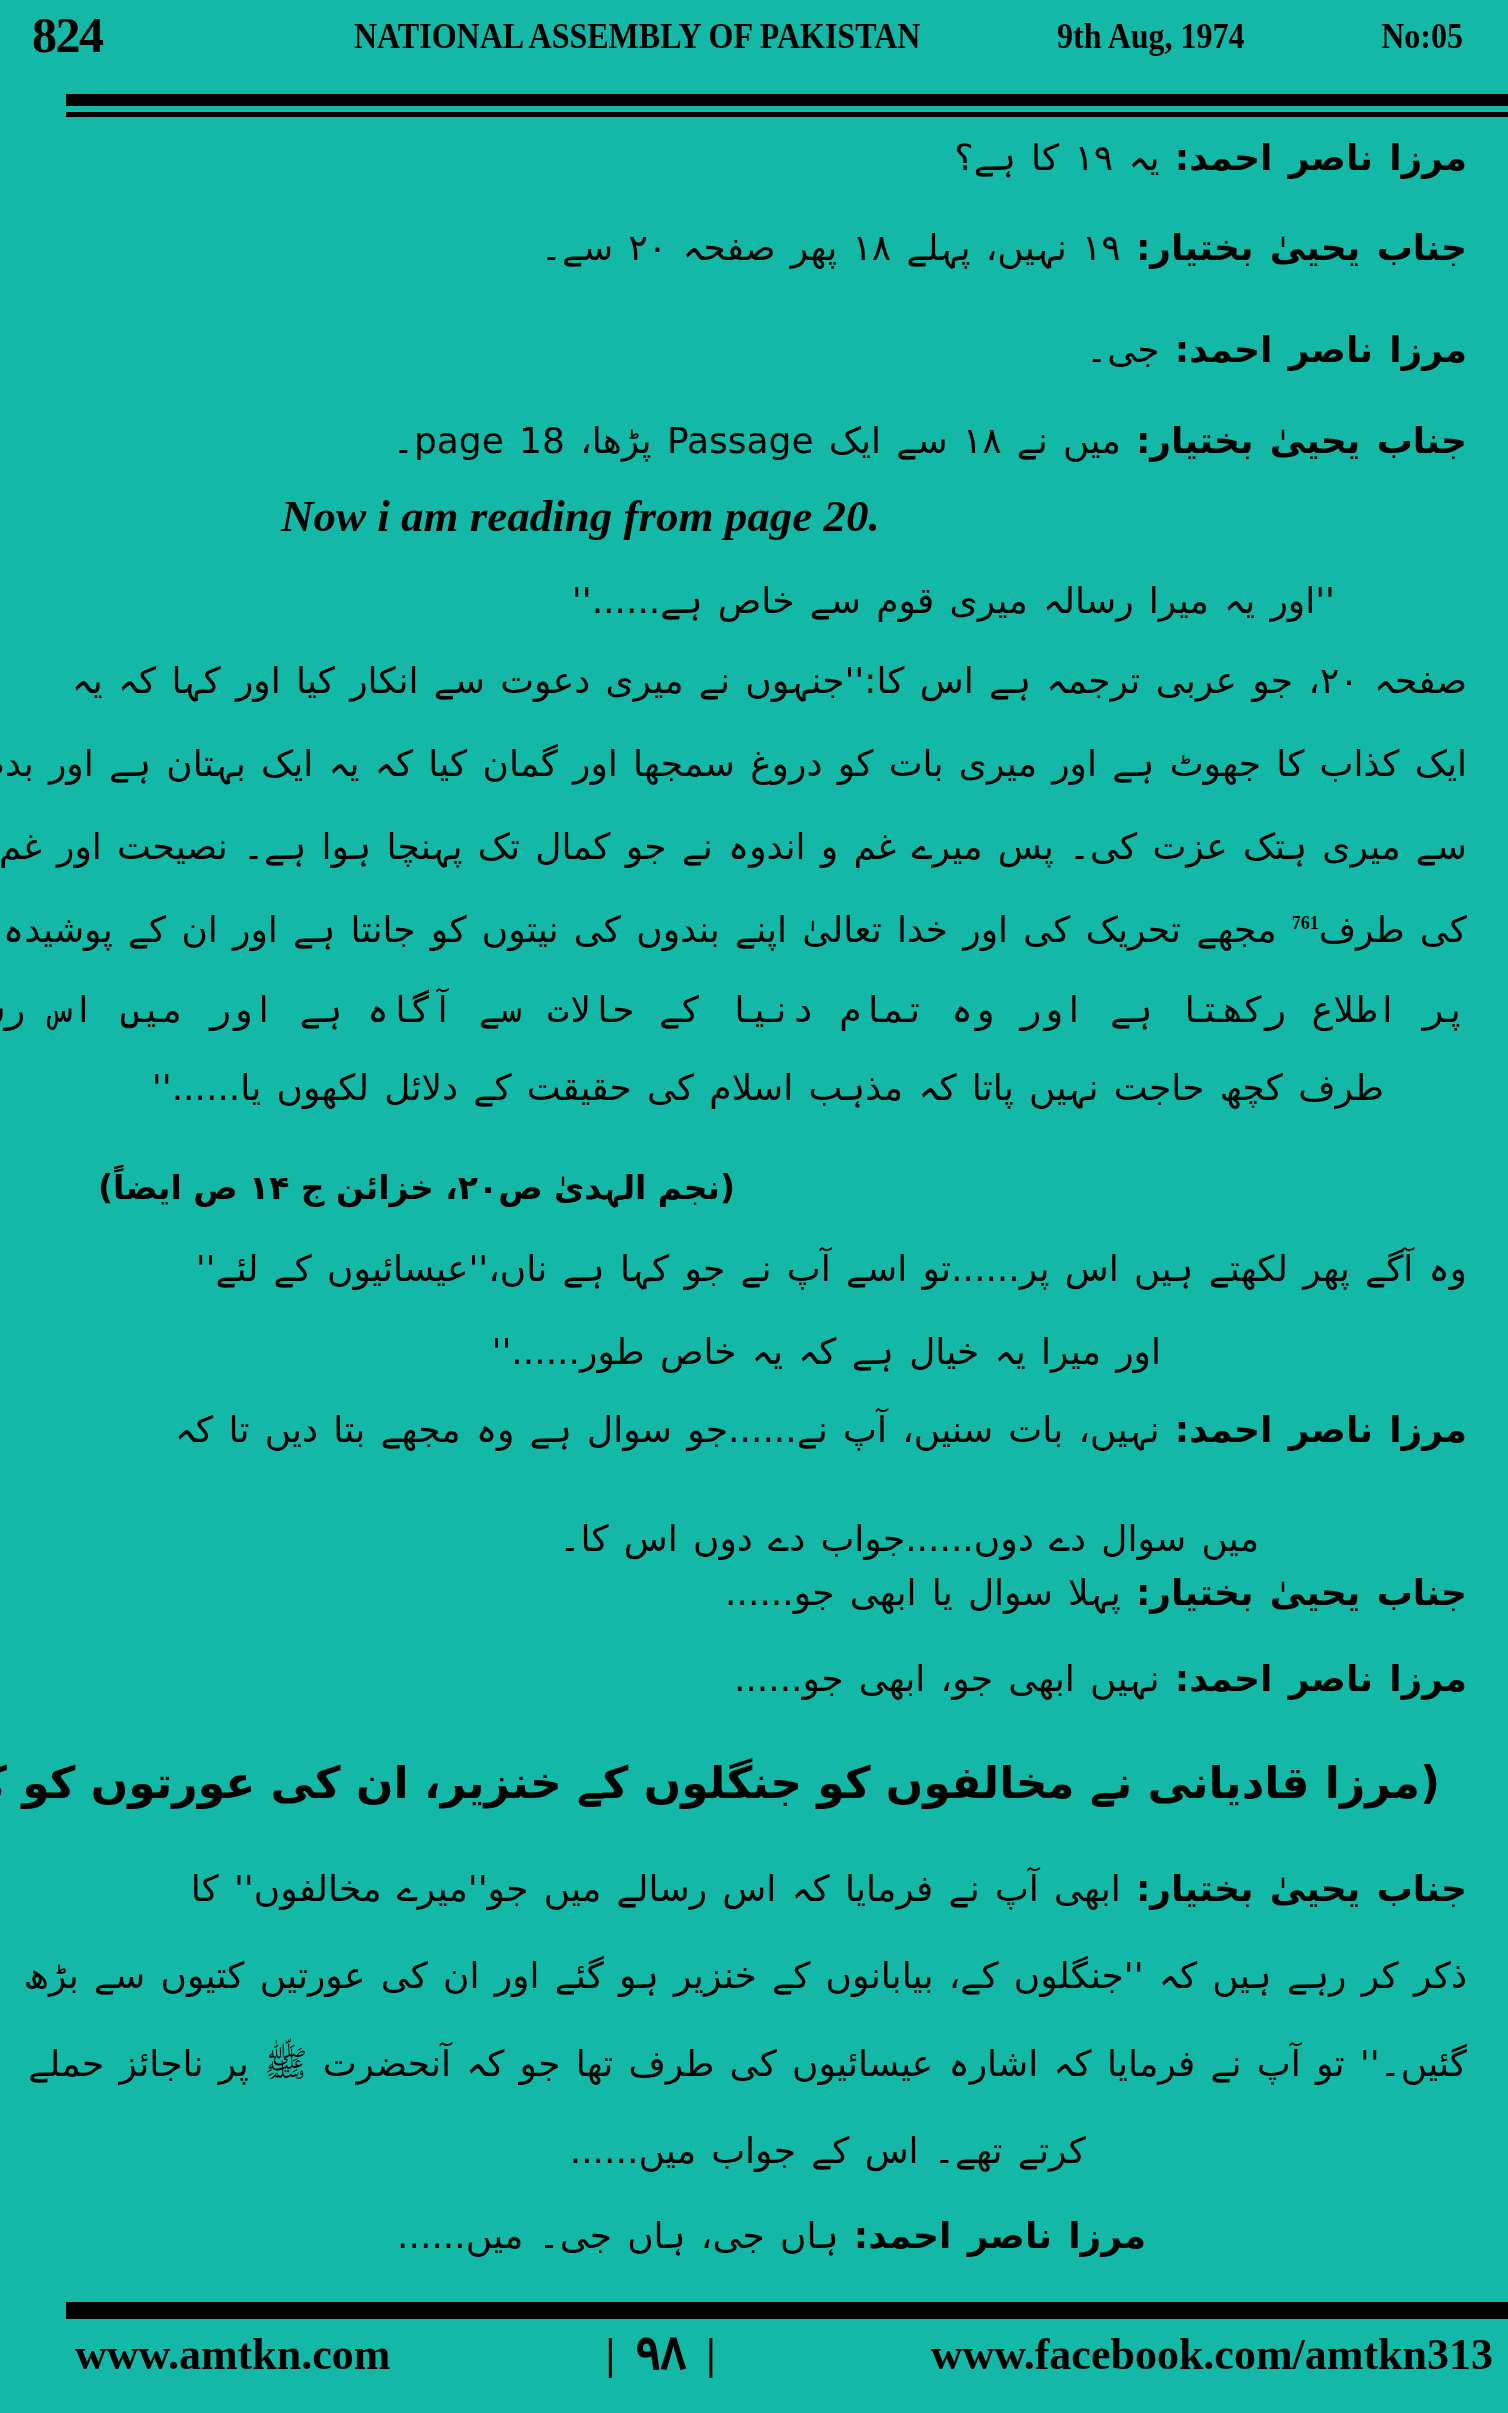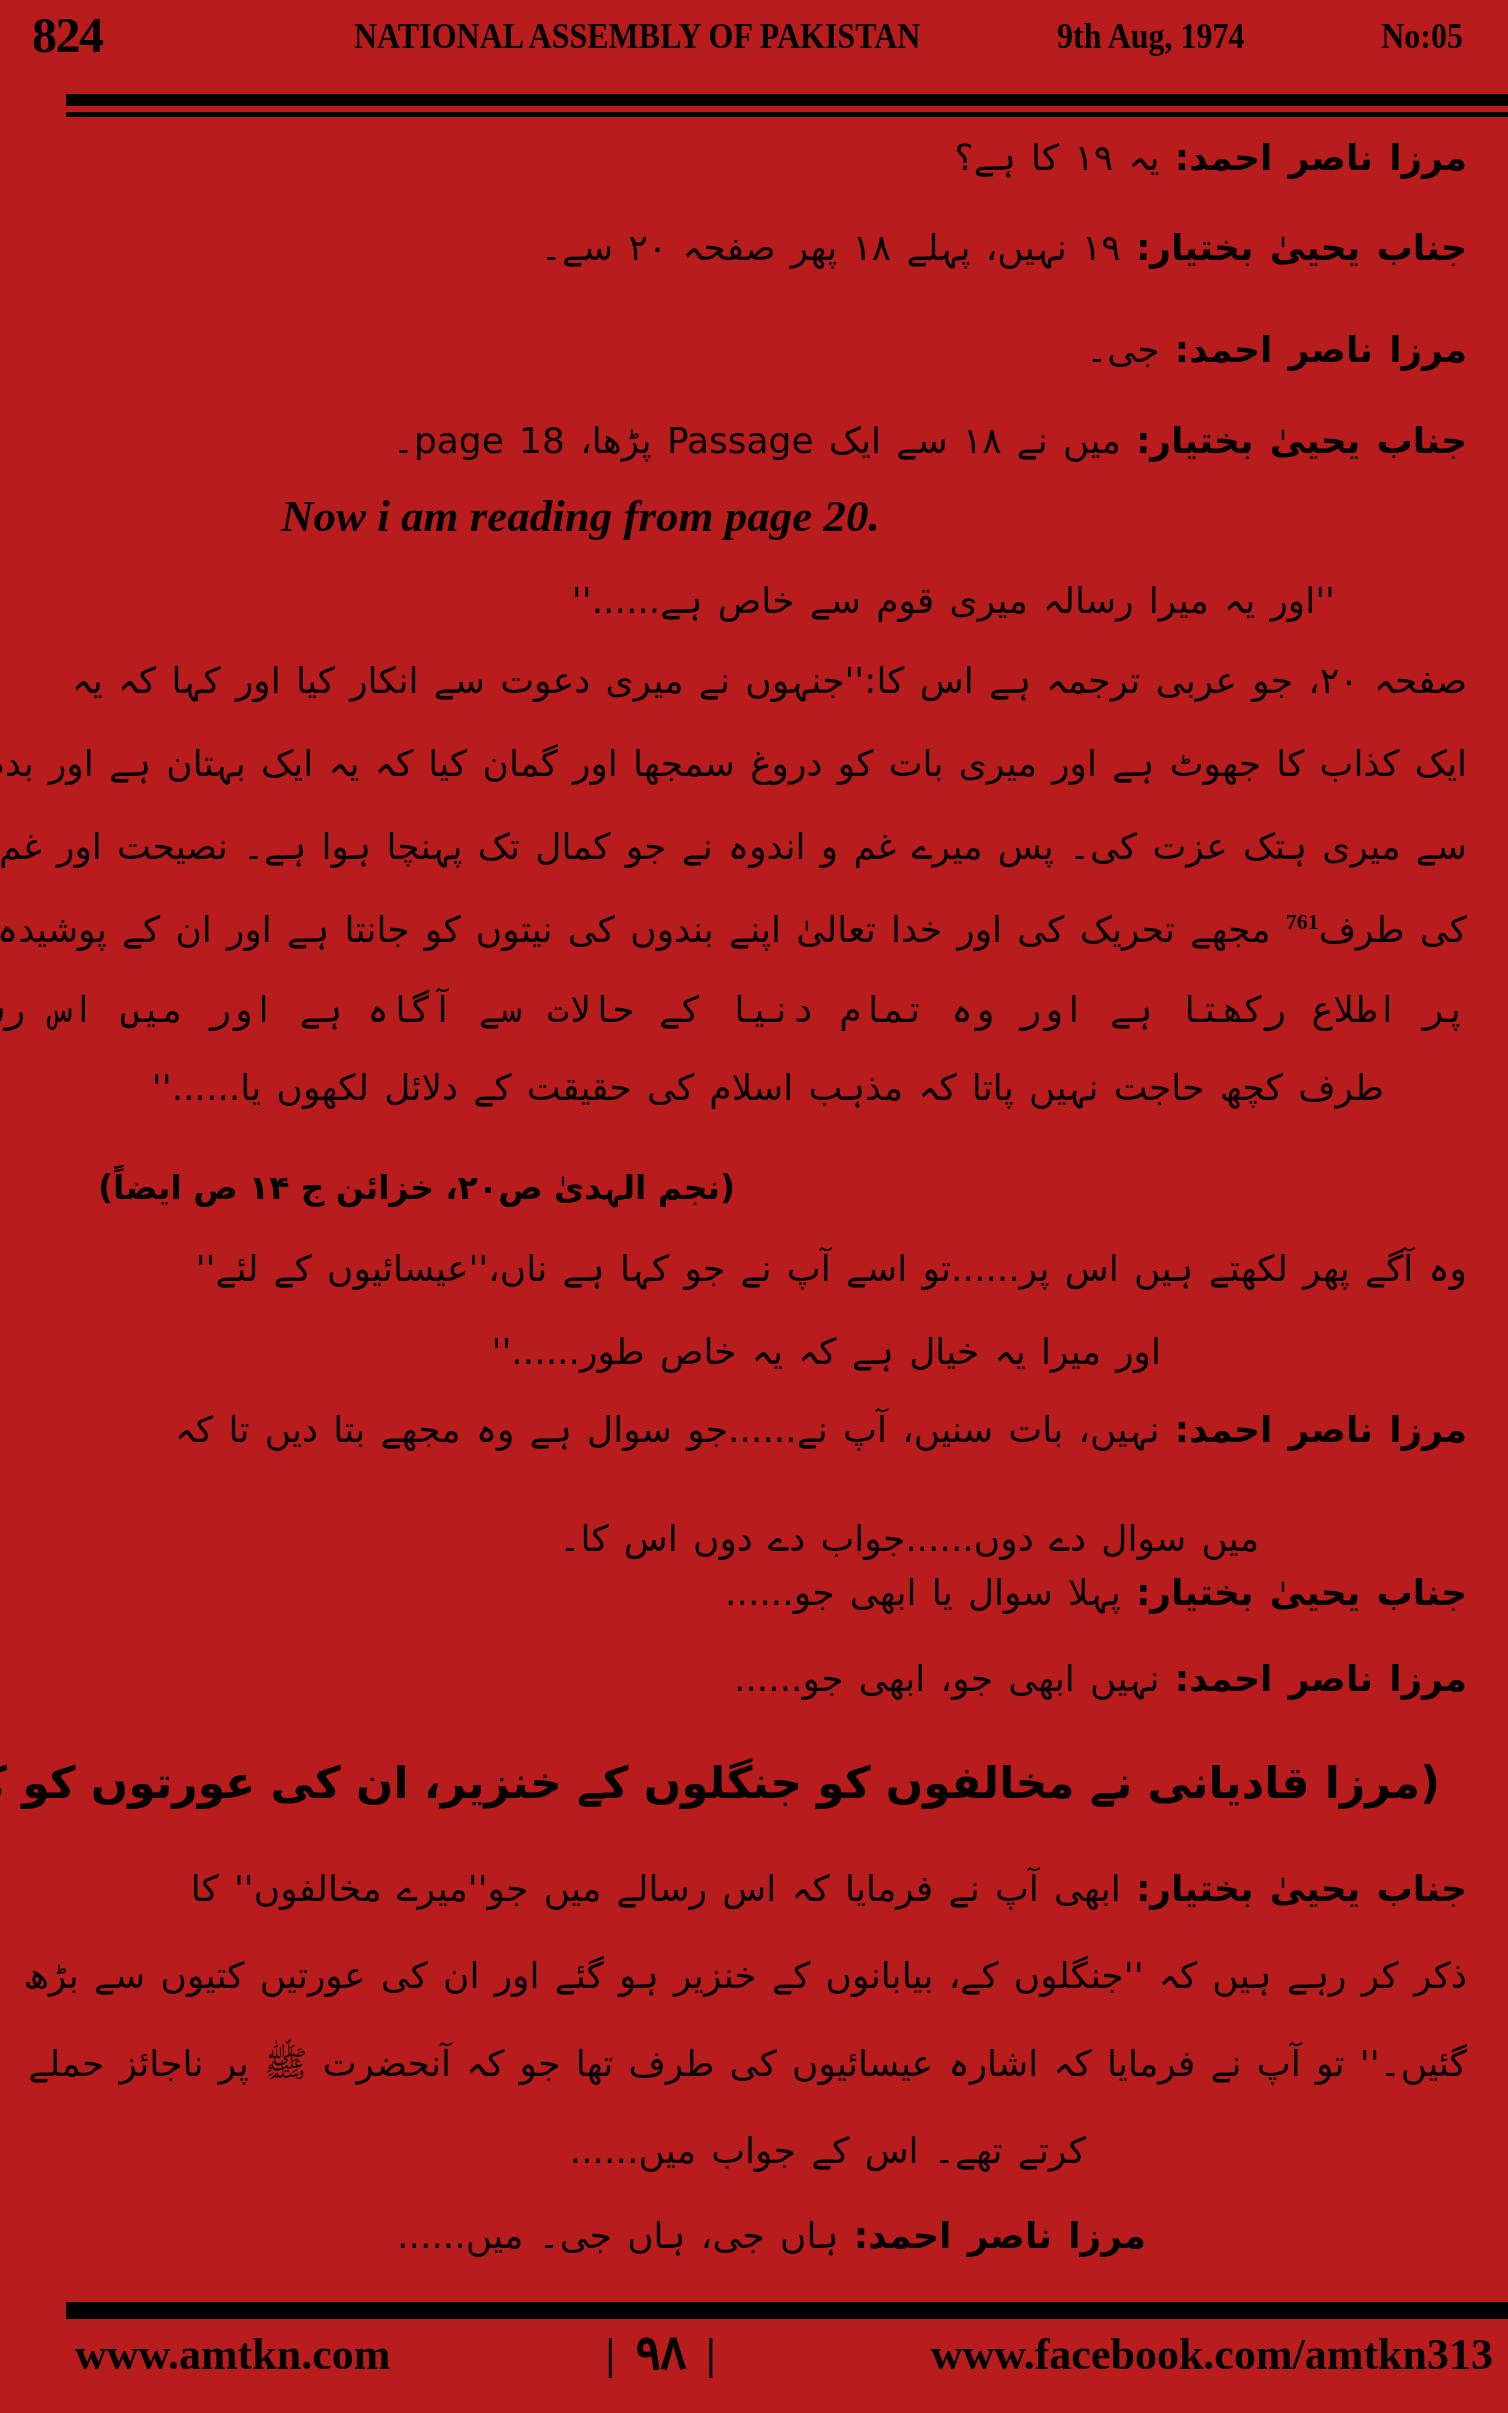--- a/index.html
+++ b/index.html
@@ -1,35 +1,35 @@
 <!DOCTYPE html>
 <html lang="ur" style="font-size:12px"><head>
 <meta charset="utf-8">
 <style>
   html,body{margin:0;padding:0;background:#ffffff;}
-  .page{position:relative;width:1508px;height:2413px;background:#b91c1c;color:#000000;overflow:hidden;
+  .page{position:relative;width:1508px;height:2413px;background:#14b8a6;color:#000000;overflow:hidden;
         font-family:"DejaVu Sans",sans-serif;}
   
   .pageno{position:absolute;top:6px;left:32px;font-family:"Liberation Serif",serif;
           font-weight:bold;font-size:50px;letter-spacing:-1.5px;}
   .hdr{position:absolute;top:16.6px;left:354px;right:45px;display:flex;justify-content:space-between;
        align-items:baseline;font-family:"Liberation Serif",serif;font-weight:bold;font-size:32px;
        transform:scaleY(1.15);}
   .rule-thick{position:absolute;left:66px;right:0;height:12px;background:#000;}
   .rule-thin{position:absolute;left:66px;right:0;height:4.5px;background:#000;}
   
   .line{position:absolute;direction:rtl;font-size:36px;line-height:1.45;white-space:nowrap;
         word-spacing:3.8px;}
   .speaker{font-weight:bold;text-align:right;}
   .eng{position:absolute;direction:ltr;font-family:"Liberation Serif",serif;font-weight:bold;
        font-style:italic;font-size:45px;white-space:nowrap;margin-left:32px;}
   .cite{position:absolute;direction:rtl;font-size:33px;font-weight:bold;white-space:nowrap;}
   .heading{position:absolute;left:68px;right:68px;direction:rtl;text-align:center;font-size:44px;
            font-weight:bold;white-space:nowrap;}
-  .fnote{font-size:22px;font-weight:bold;vertical-align:super;font-family:"Liberation Serif",serif;}
+  .fnote{font-size:18px;font-weight:bold;vertical-align:super;font-family:"Liberation Serif",serif;}
   
   .footer-bar{position:absolute;top:2302px;left:66px;right:0;height:16.6px;background:#000;}
   .footer{position:absolute;top:2328px;left:75px;right:15px;display:flex;justify-content:space-between;
           align-items:baseline;font-family:"Liberation Serif",serif;font-weight:bold;font-size:44px;}
   .footer-center{display:flex;gap:19.6px;align-items:baseline;}
   .sep{font-weight:bold;}
 </style>
 </head>
 <body>
 

